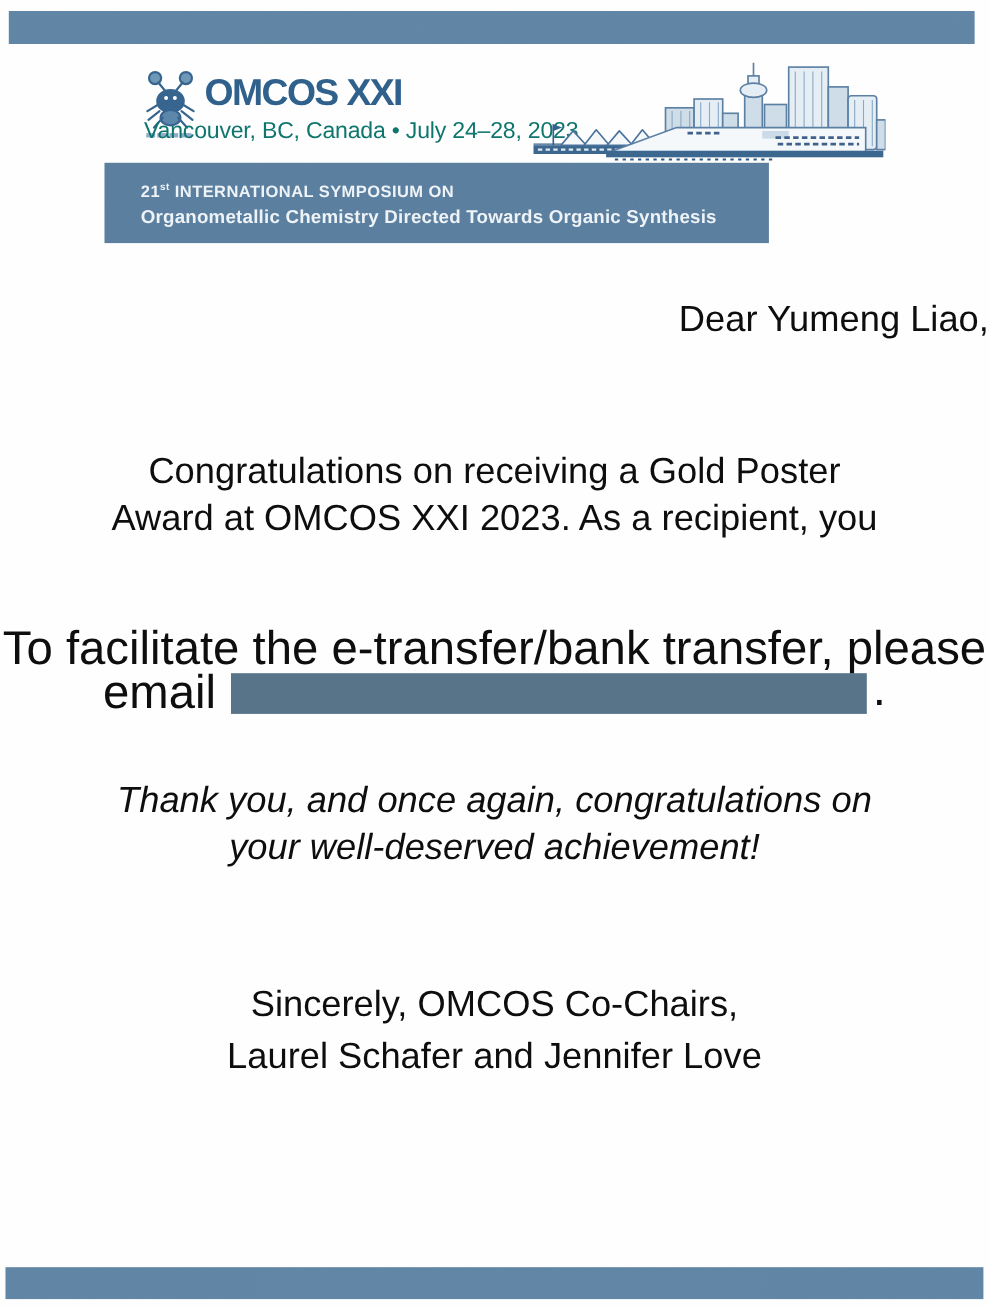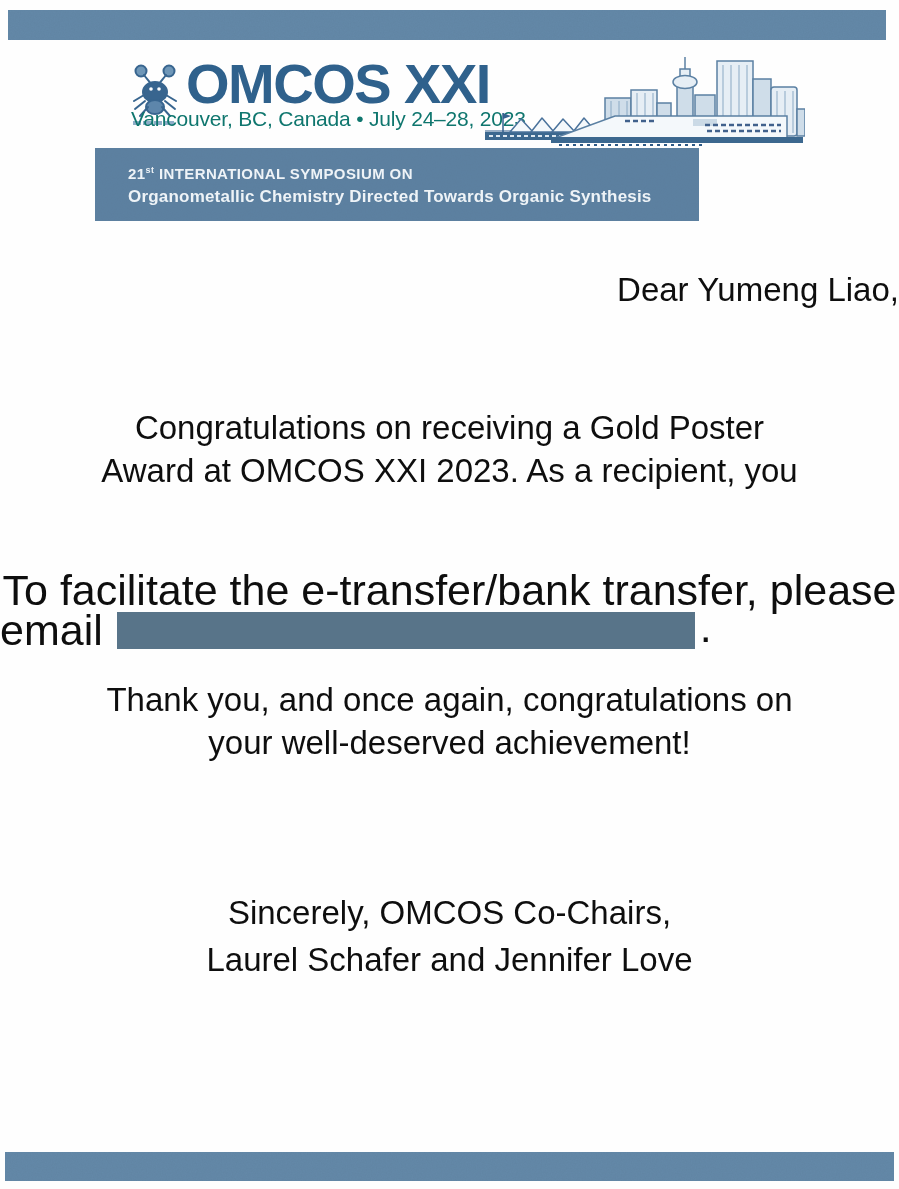--- a/index.html
+++ b/index.html
@@ -10,40 +10,40 @@
   
   .scan-bar { position:absolute; background:#6489a9; overflow:hidden; }
   .scan-bar.top { left:8px; top:10px; width:878px; height:30px; }
   .scan-bar.bottom { left:5px; top:1152px; width:889px; height:29px; }
   .noise-fill { position:absolute; inset:0; width:100%; height:100%; display:block; }
 
   
   .logo-wrap { position:absolute; left:127px; top:62px; display:flex; align-items:flex-start; }
   .logo-icon { width:56px; height:66px; flex:0 0 auto; }
   .logo-text { margin-left:3px; }
-  .logo-title { font-size:56px; font-weight:700; letter-spacing:-1.5px; color:#2f618c; line-height:40px; margin-top:2px; }
+  .logo-title { font-size:34px; font-weight:700; letter-spacing:-1.5px; color:#2f618c; line-height:40px; margin-top:2px; }
   .logo-subtitle { font-size:21px; font-weight:400; letter-spacing:-0.2px; color:#0f766e; margin-top:3px; margin-left:-55px; }
 
   .skyline { position:absolute; left:455px; top:53px; width:350px; height:95px; }
 
   
   .banner { position:absolute; left:95px; top:148px; width:604px; height:73px; background:#5d81a2; overflow:hidden; }
   .banner-text { position:absolute; left:33px; top:11px; color:#eef3f7; }
   .banner-line1 { font-size:15px; font-weight:700; letter-spacing:0.4px; line-height:22px; }
   .banner-line1 sup { font-size:9px; }
   .banner-line2 { font-size:17px; font-weight:700; letter-spacing:0.2px; line-height:24px; }
 
   
   .letter-line { position:absolute; left:0; width:899px; text-align:center; font-size:43px; color:#0e0e0e; white-space:nowrap; }
   .block { position:absolute; left:0; width:899px; text-align:center; font-size:33px; color:#0e0e0e; line-height:43px; white-space:nowrap; }
   .greeting { top:268px;text-align:right; }
   .para1 { top:378px;margin-top:28px; }
   .para2-l1 { top:566px; }
-  .para2-l2 { top:605px; height:50px; display:flex; align-items:center; }
-  .para3 { top:678px; }
+  .para2-l2 { top:605px; height:50px; display:flex; justify-content:center; align-items:center; }
+  .para3 { top:705px;font-style:italic; }
   .signoff { top:861px; line-height:47px;margin-top:28px; }
 
   .redacted-box { width:578px; height:37px; background:#587489; margin-left:14px; margin-right:5px; }
   .after-box { align-self:flex-end; padding-bottom:3px; }
 
   .sky-stroke { stroke:#5b80a3; stroke-width:1.5; }
   .b-fill-light { fill:#e6eef5; }
   .dark { fill:#3c688f; }
 </style>
 </head>

